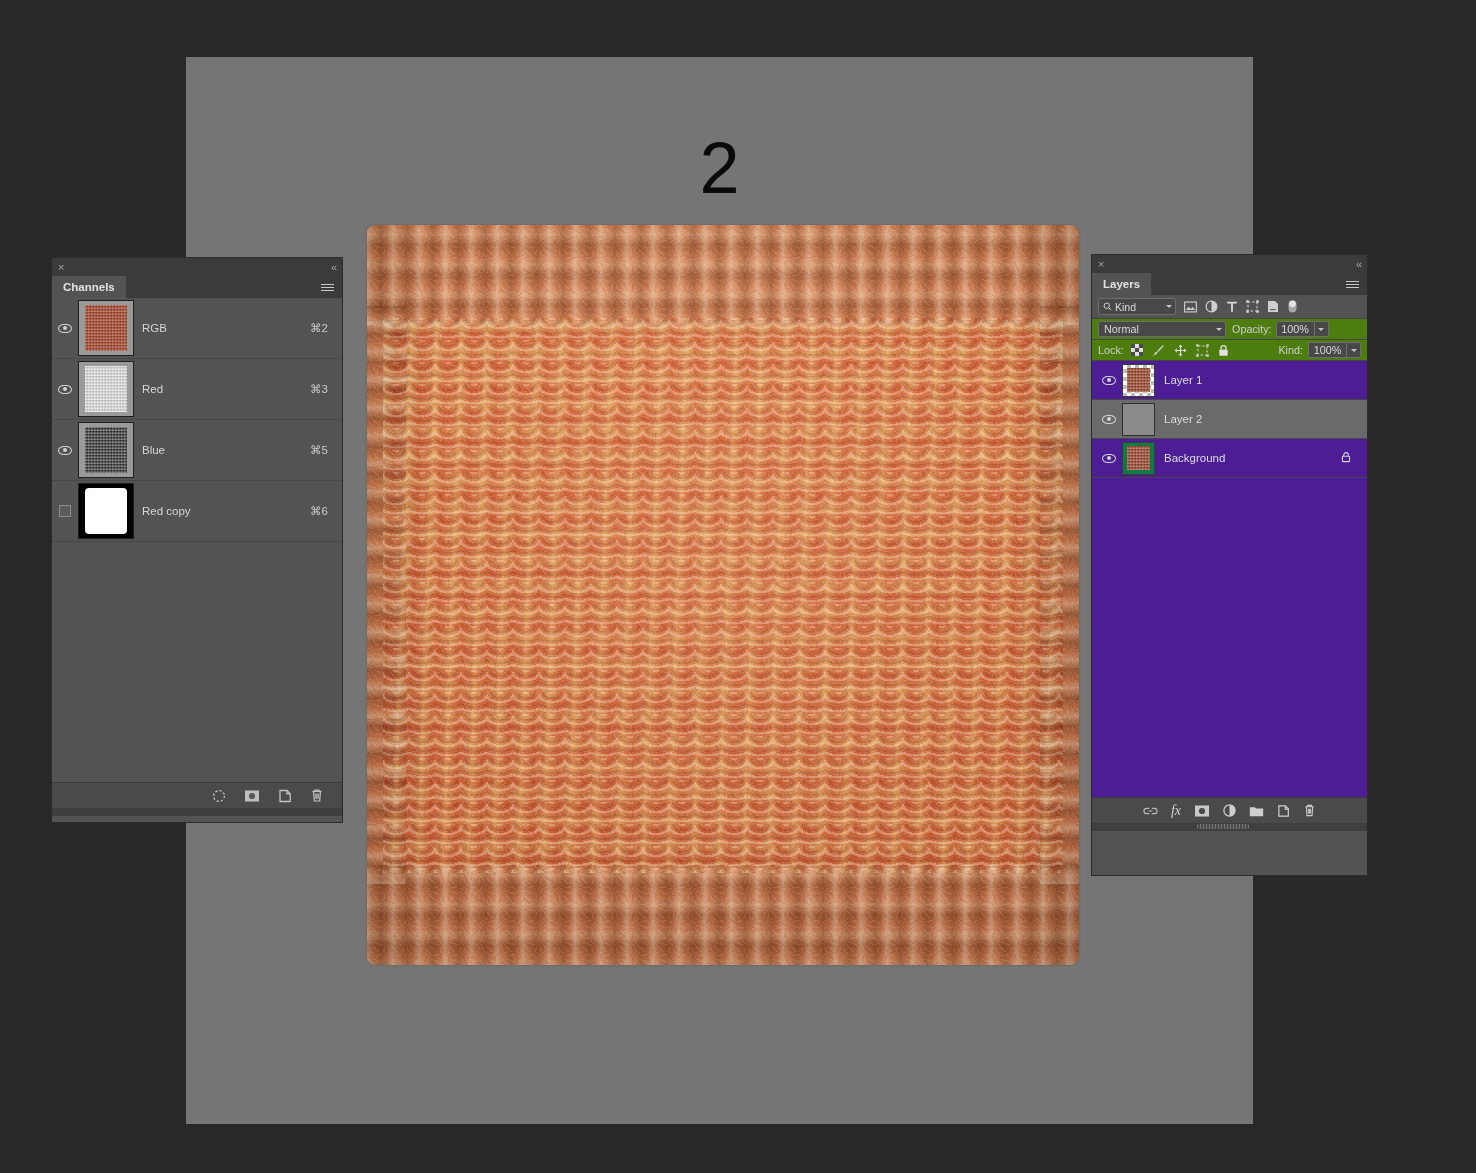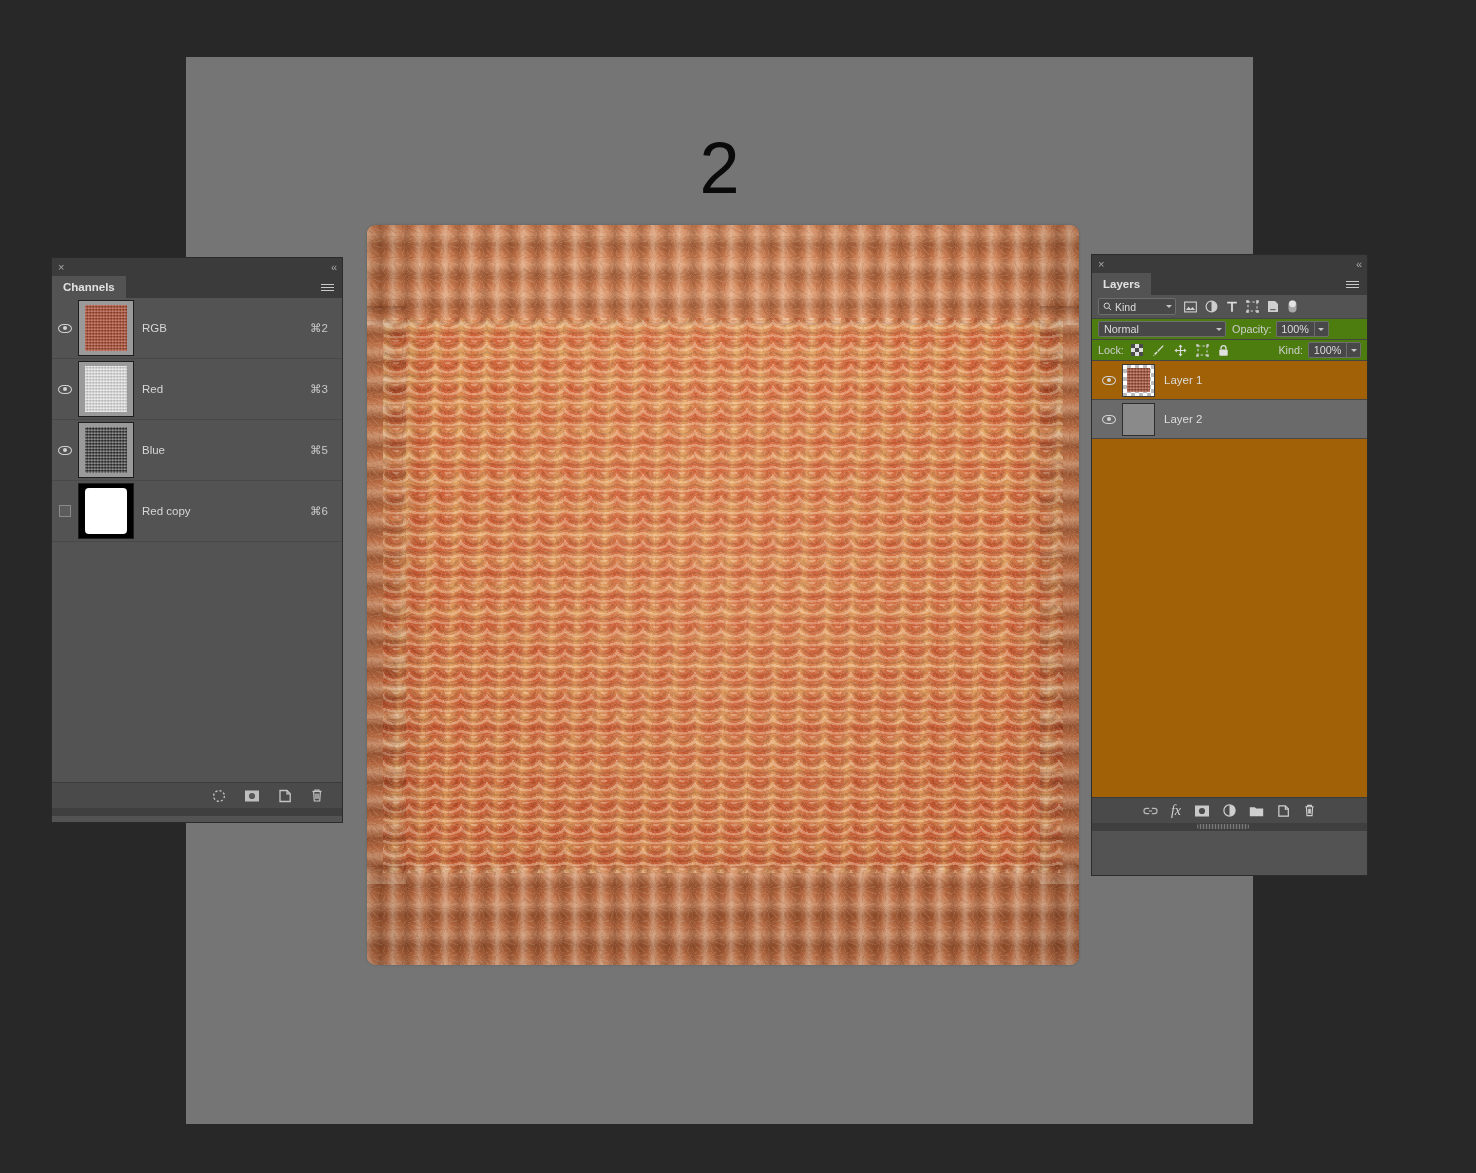--- a/index.html
+++ b/index.html
@@ -372,21 +372,21 @@
     background: #484848;
     border: 1px solid #6e6e6e;
     border-radius: 0 2px 2px 0;
     display: flex; align-items: center; justify-content: center;
     cursor: pointer;
   }
   .lock-icons { display: flex; align-items: center; gap: 9px; margin-left: 7px; }
   .lock-icons > * { cursor: pointer; }
 
   #layers-list {
-    background: #a16207;
+    background: #4c1d95;
     height: 436px;
     overflow: hidden;
   }
   .lay-row {
     display: flex; align-items: center;
     height: 39px;
     border-bottom: 1px solid #474747;
     padding-left: 4px;
   }
   .lay-row.selected { background: #6a6a6a; }
@@ -698,20 +698,35 @@
           <div class="bracket-frame">
               <i class="tl"></i>
               <i class="tr"></i>
               <i class="bl"></i>
               <i class="br"></i>
             </div>
         </div>
         <div class="lay-name">Layer 2</div>
       </div>
 
+      <div class="lay-row">
+        <div class="lay-eye-col">
+            <span class="eye"></span>
+          </div>
+        <div class="lay-thumb greenbg">
+            <div class="lmini lmini-knit"></div>
+          </div>
+        <div class="lay-name">Background</div>
+        <div class="lay-lock-ico">
+          <svg width="10" height="12" viewBox="0 0 11 13">
+            <path d="M3 5.8V4.2a2.5 2.5 0 0 1 5 0v1.6" fill="none" stroke="#d2d2d2" stroke-width="1.2"></path>
+            <rect x="1.6" y="5.6" width="7.8" height="6" rx="0.8" fill="none" stroke="#d2d2d2" stroke-width="1.2"></rect>
+          </svg>
+        </div>
+      </div>
 
     </div>
 
     <div class="layers-footer">
       <svg width="15" height="10" viewBox="0 0 16 10">
         <path d="M6.2 5H9.8" stroke="#b9b9b9" stroke-width="1.2"></path>
         <path d="M6.6 2.2H3.8a2.8 2.8 0 0 0 0 5.6h2.8" fill="none" stroke="#b9b9b9" stroke-width="1.2"></path>
         <path d="M9.4 2.2h2.8a2.8 2.8 0 0 1 0 5.6H9.4" fill="none" stroke="#b9b9b9" stroke-width="1.2"></path>
       </svg>
       <span class="fxlabel">fx</span>

